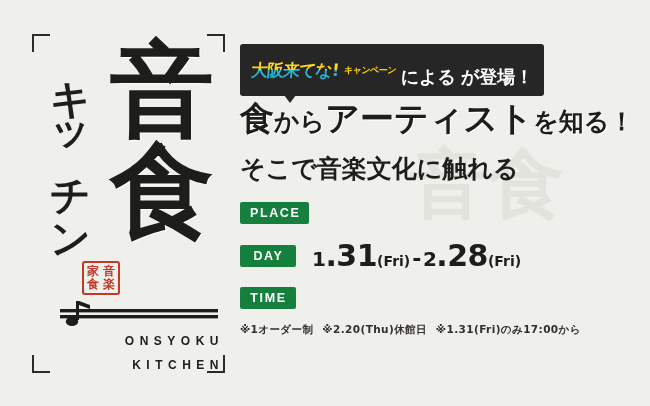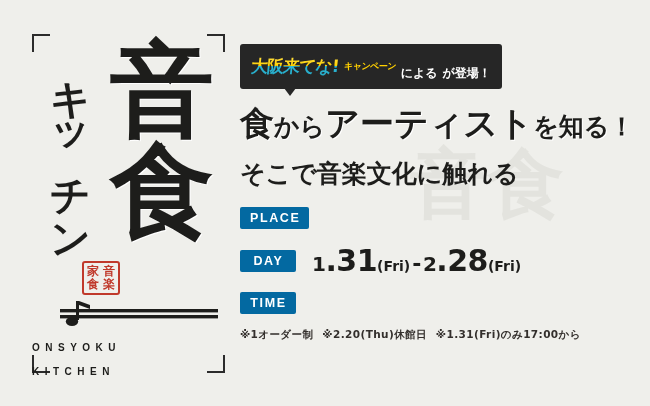--- a/index.html
+++ b/index.html
@@ -60,22 +60,22 @@
     padding:1px;box-sizing:border-box;
   }
   .stamp span{
     width:50%;text-align:center;
     font-size:12px;line-height:13px;font-weight:700;
     font-family:"DejaVu Sans","Liberation Sans",sans-serif;
   }
   
   .chopsticks{position:absolute;left:18px;top:258px;width:170px;height:34px;}
   .logo-romaji{
-    position:absolute;left:0;top:296px;width:192px;text-align:left;
-    color:#1d1d1b;font-weight:700;font-size:10px;letter-spacing:5.5px;
+    position:absolute;left:0;top:289px;width:192px;text-align:right;
+    color:#1d1d1b;font-weight:700;font-size:12px;letter-spacing:5.5px;
     line-height:24px;
   }
 
   
   #content{position:absolute;left:240px;top:44px;width:390px;}
 
   
   .banner-wrap{position:relative;display:inline-block;}
   .banner{
     background:#262626;color:#fff;
@@ -98,47 +98,47 @@
     -webkit-background-clip:text;background-clip:text;
     -webkit-text-fill-color:transparent;color:transparent;
     transform:skewX(-6deg);
   }
   .camp-sub{
     font-size:9px;font-weight:700;color:#ffd000;
     letter-spacing:-.5px;transform:skewX(-6deg);
     font-family:"DejaVu Sans","Liberation Sans",sans-serif;
   }
   .banner-rest{
-    font-size:12px;font-weight:700;color:#fff;letter-spacing:0;
+    font-size:18px;font-weight:700;color:#fff;letter-spacing:0;
     font-family:"DejaVu Sans","Liberation Sans",sans-serif;
     margin-top:14px;
   }
 
   
   .headline{
-    margin-top:12px;
+    margin-top:0;
     color:#1d1d1b;font-weight:700;
     font-family:"DejaVu Sans","Liberation Sans",sans-serif;
     white-space:nowrap;
     text-shadow:1px 1px 0 #fff;
   }
   .h-lg{font-size:34px;}
   .h-sm{font-size:25px;}
   .subhead{
     margin-top:10px;
     font-size:25px;font-weight:700;color:#1d1d1b;
     font-family:"DejaVu Sans","Liberation Sans",sans-serif;
     white-space:nowrap;
   }
 
   
   .info-rows{margin-top:17px;}
   .row{display:flex;align-items:center;margin-bottom:14px;white-space:nowrap;}
   .tag{
-    background:#0369a1;color:#fff;
+    background:#15803d;color:#fff;
     font-size:12.5px;font-weight:700;letter-spacing:1.6px;
     padding:4px 9px 4px 10px;
     border-radius:2px;
     min-width:56px;text-align:center;
     box-sizing:border-box;
     font-family:"Liberation Sans","DejaVu Sans",sans-serif;
   }
   .val{
     margin-left:16px;color:#1d1d1b;font-weight:700;
     font-family:"DejaVu Sans","Liberation Sans",sans-serif;

